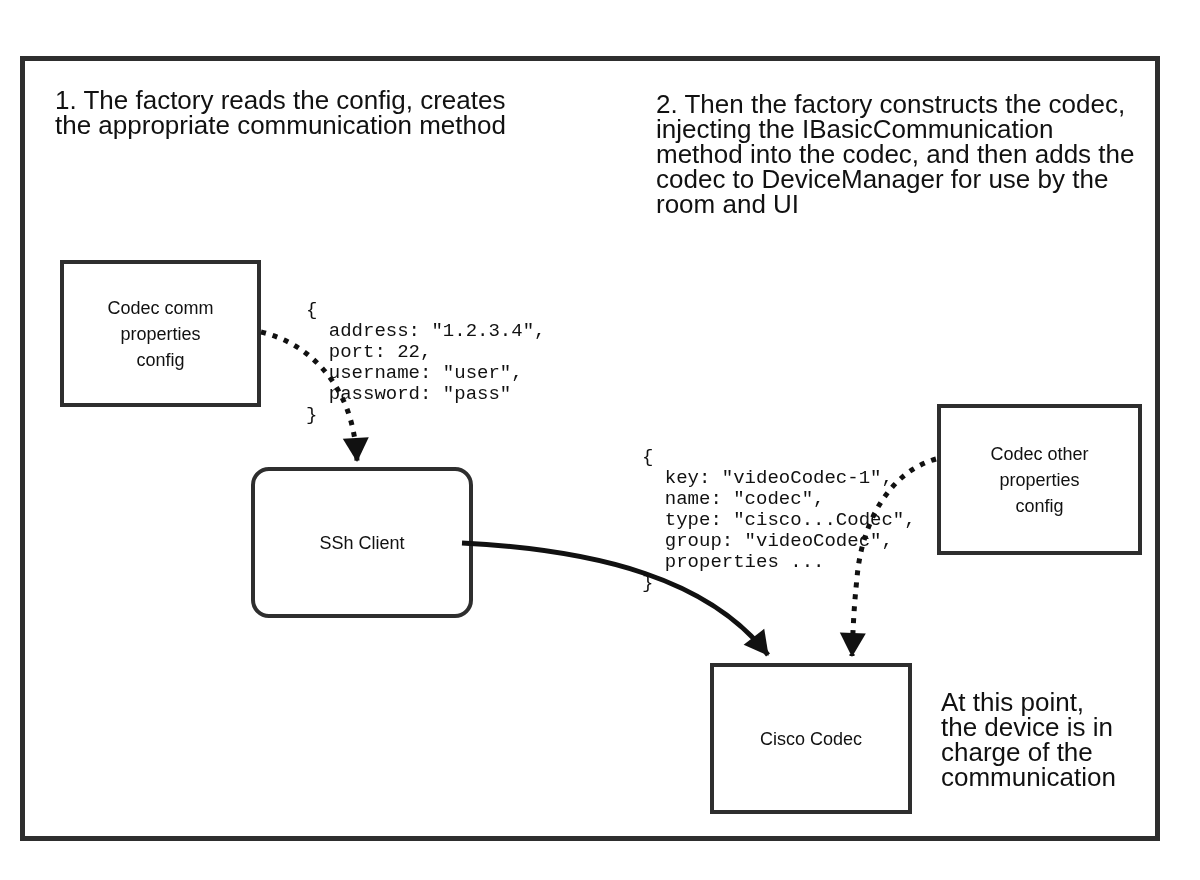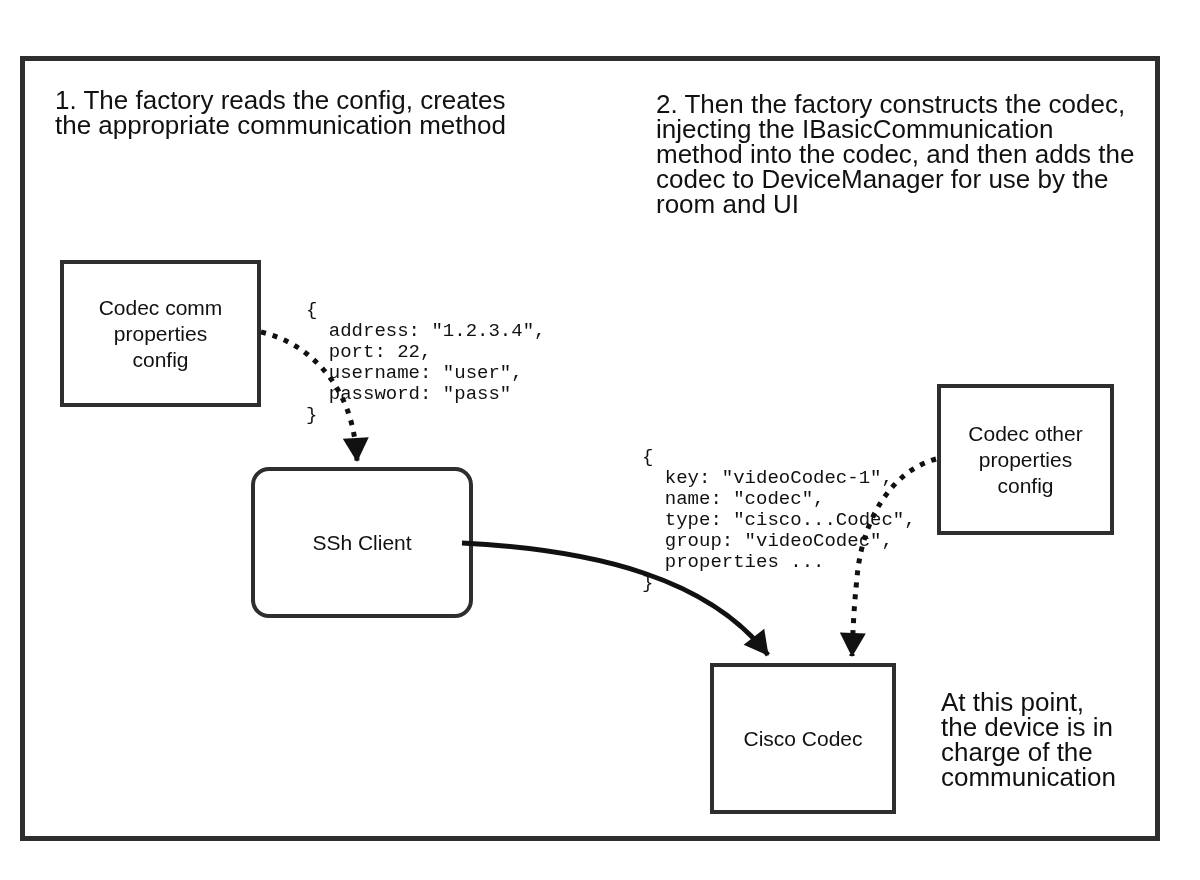--- a/index.html
+++ b/index.html
@@ -34,21 +34,21 @@
   }
   .box {
     position: absolute;
     box-sizing: border-box;
     border: 4px solid #2e2e2e;
     background: #ffffff;
     display: flex;
     align-items: center;
     justify-content: center;
     text-align: center;
-    font-size: 21px;
+    font-size: 18px;
     line-height: 26px;
     color: #111111;
     white-space: pre-line;
   }
   .code {
     position: absolute;
     margin: 0;
     font-family: "Liberation Mono", monospace;
     font-size: 19px;
     line-height: 21px;
@@ -65,22 +65,22 @@
   }
   .arrow-path {
     fill: none;
     stroke: #111111;
   }
   .arrow-solid { stroke-width: 5; }
   .arrow-dotted { stroke-width: 5; stroke-dasharray: 5 7; }
 
   #box-codec-comm  { left: 60px;  top: 260px; width: 201px; height: 147px; }
   #box-ssh-client  { left: 251px; top: 467px; width: 222px; height: 151px; border-radius: 18px; }
-  #box-codec-other { left: 937px; top: 384px; width: 177px; height: 151px; }
-  #box-cisco-codec { left: 710px; top: 663px; width: 186px; height: 151px; }
+  #box-codec-other { left: 937px; top: 404px; width: 205px; height: 151px; }
+  #box-cisco-codec { left: 710px; top: 663px; width: 202px; height: 151px; }
 
   #note-step1 { left: 55px;  top: 88px;  width: 470px; }
   #note-step2 { left: 656px; top: 92px;  width: 480px; }
   #note-endpoint { left: 941px; top: 678px; width: 230px; margin-top: 12px; }
 
   #code-comm  { left: 306px; top: 300px; }
   #code-codec { left: 642px; top: 447px; }
 </style>
 </head>
 <body>

